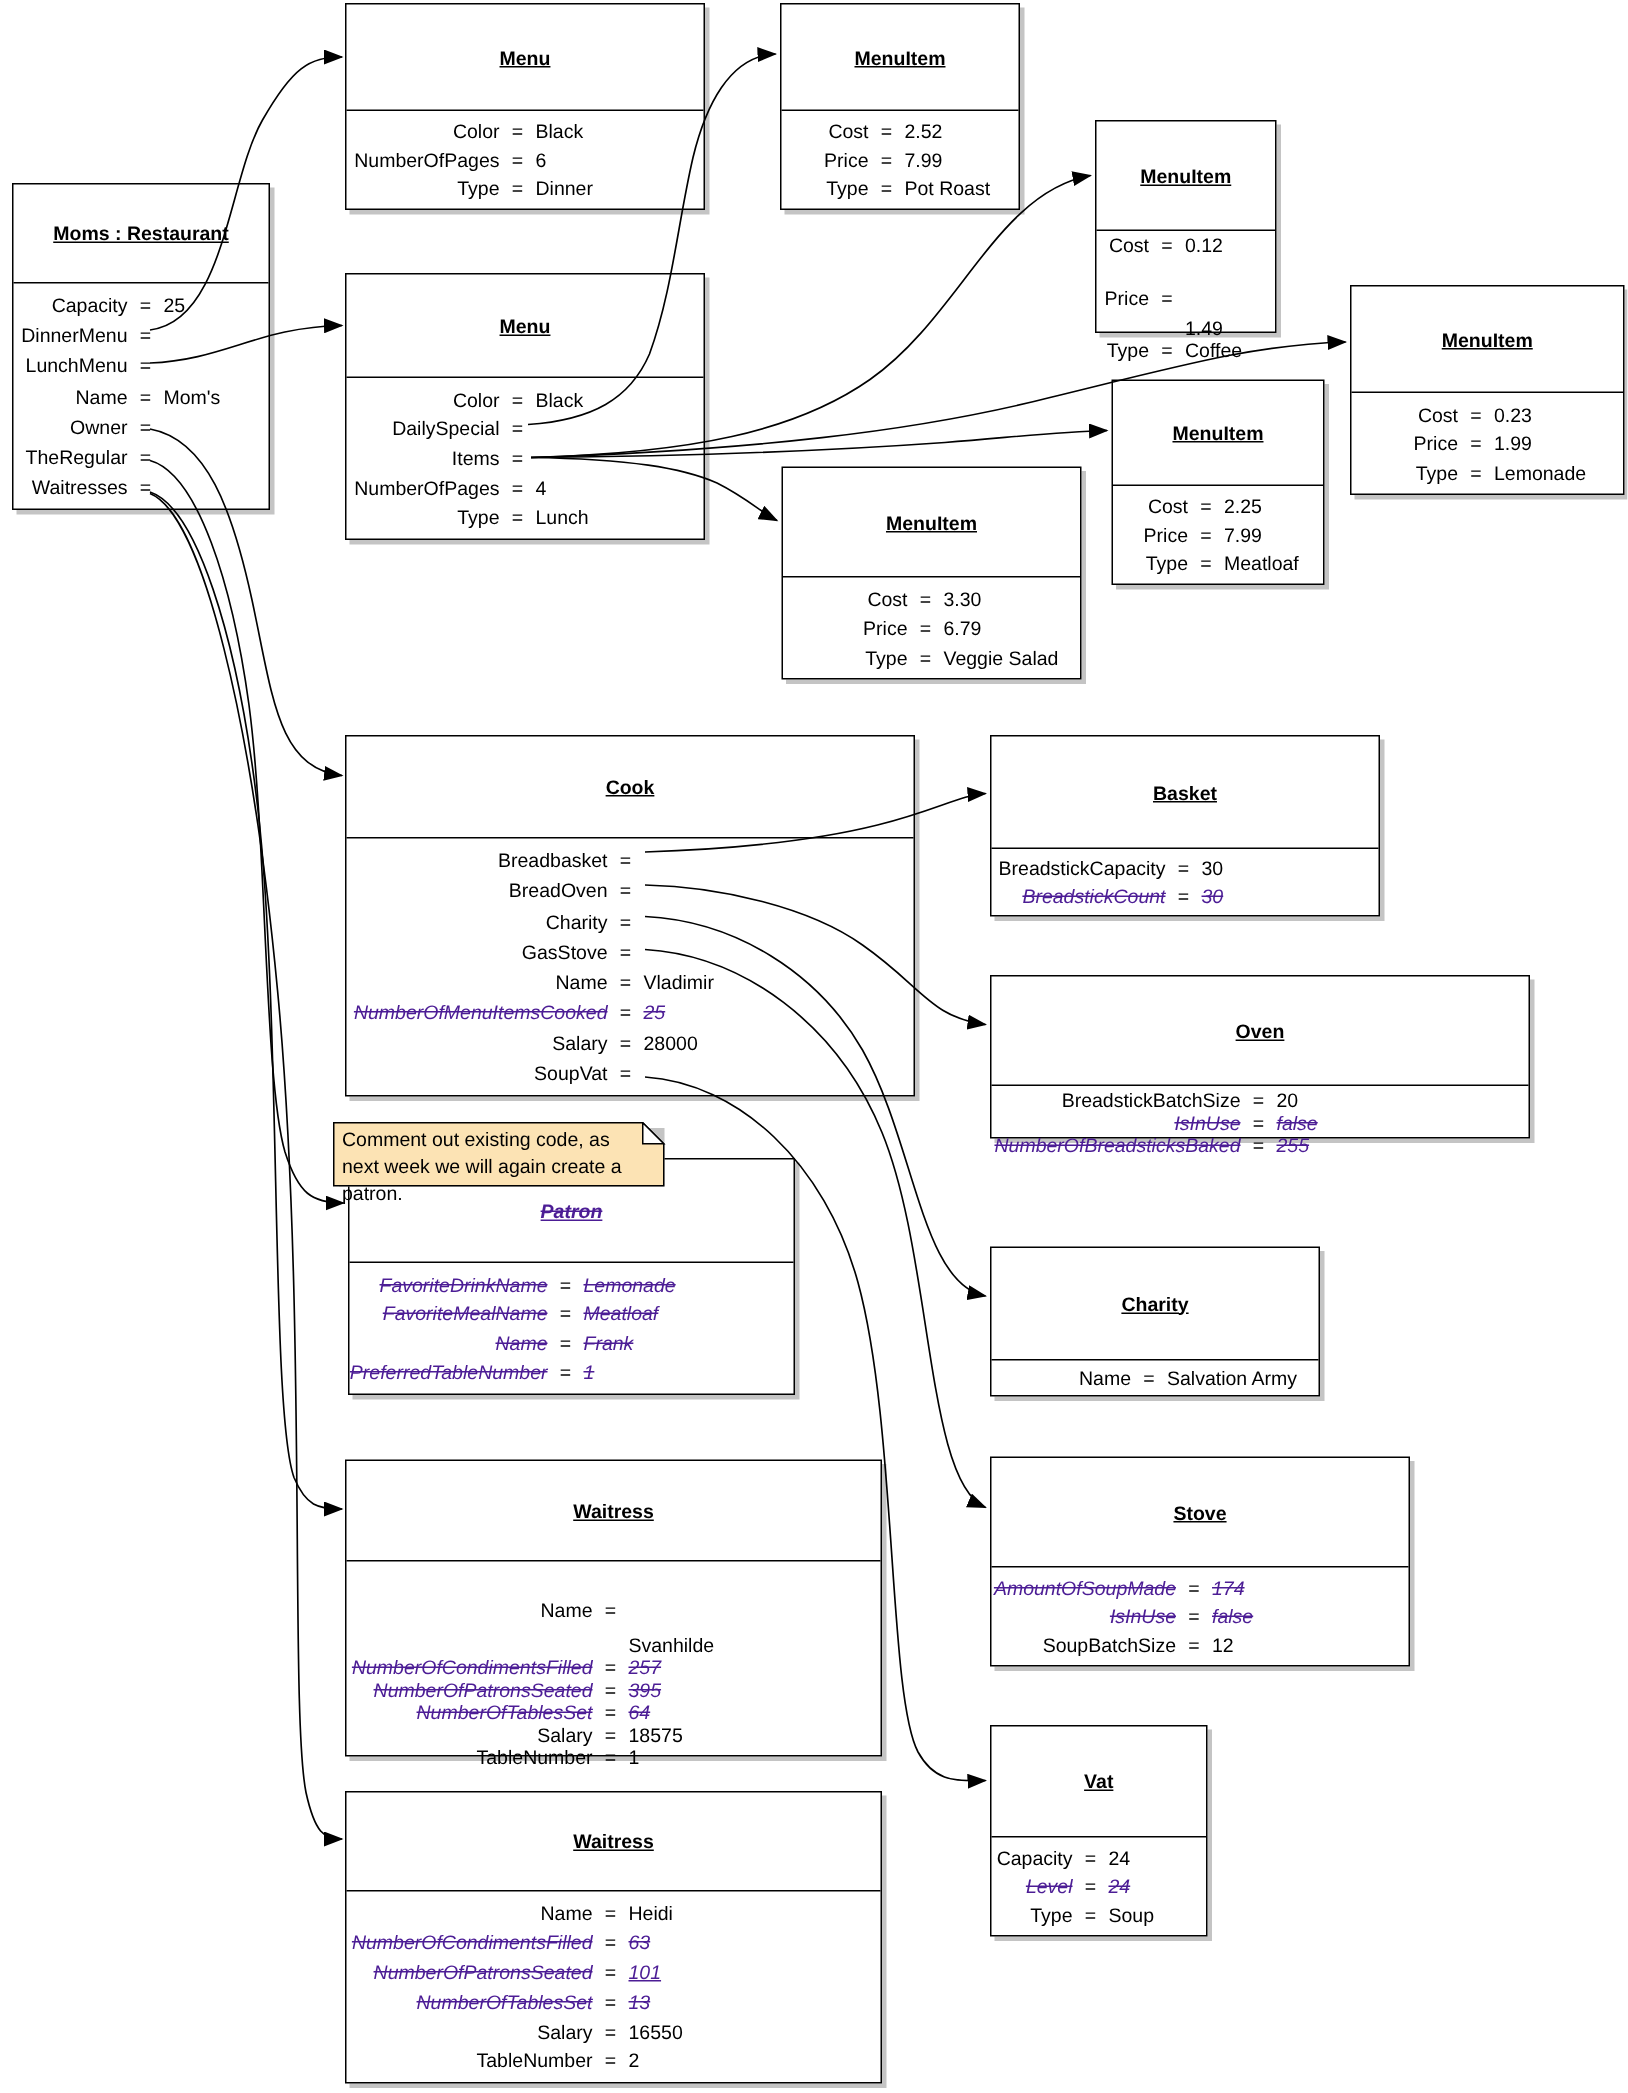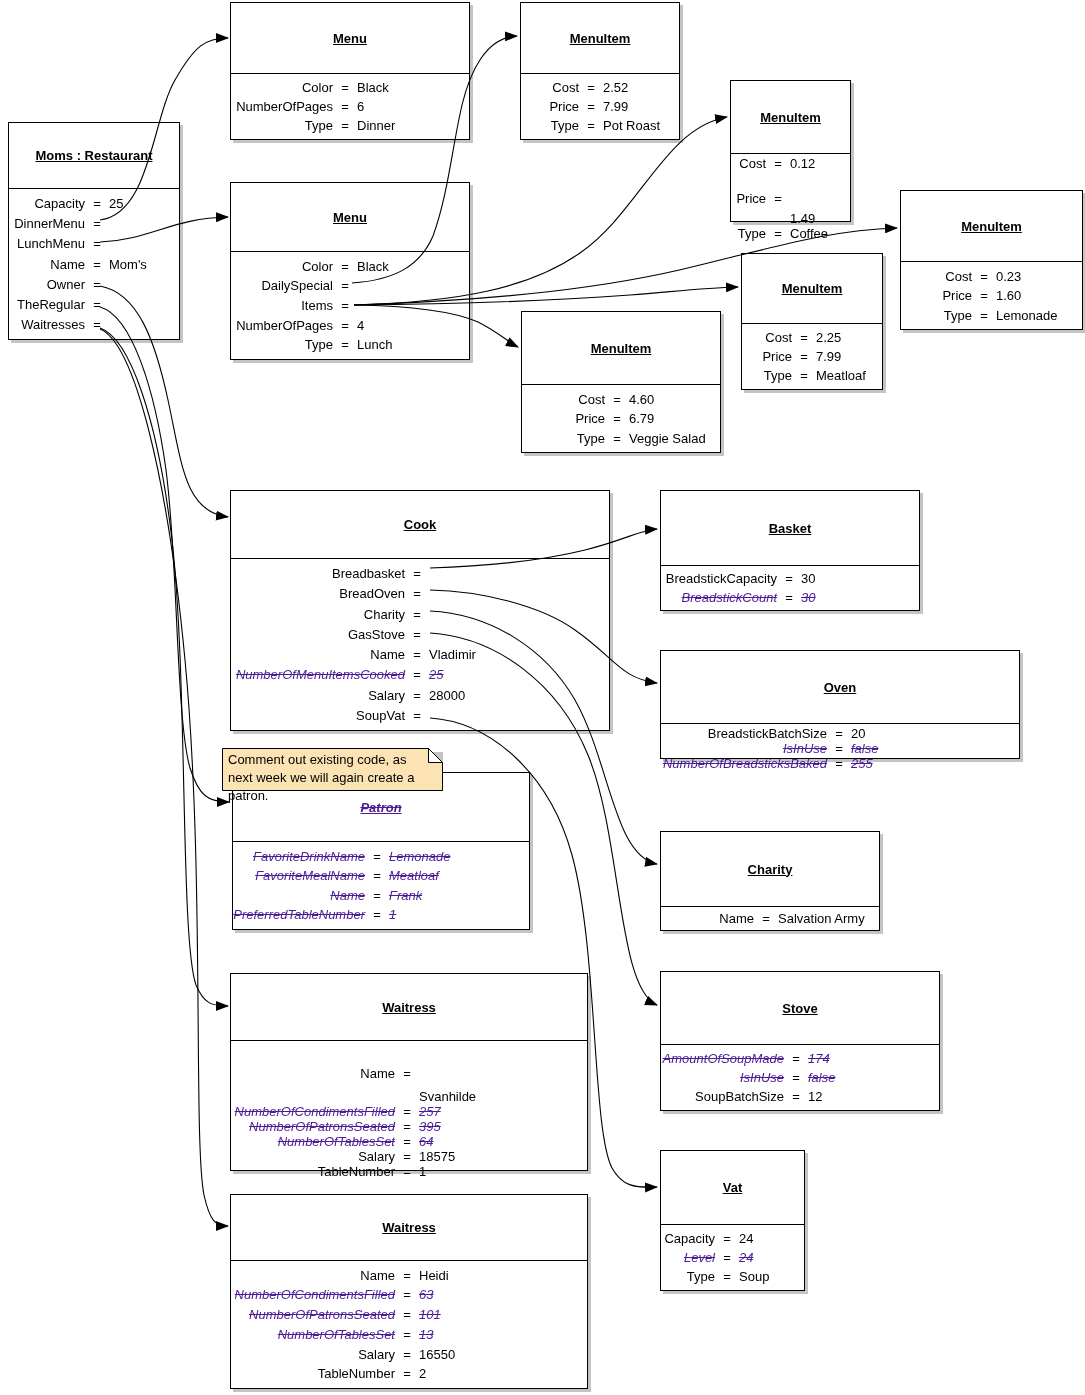--- a/index.html
+++ b/index.html
@@ -214,21 +214,21 @@
       </div>
       <div class="fields">
         <div class="frow">
           <span class="fname">Cost</span>
           <span class="feq">=</span>
           <span class="fval" style="width: 86px;">0.23</span>
         </div>
         <div class="frow">
           <span class="fname">Price</span>
           <span class="feq">=</span>
-          <span class="fval" style="width: 86px;">1.60</span>
+          <span class="fval" style="width: 86px;">1.99</span>
         </div>
         <div class="frow">
           <span class="fname">Type</span>
           <span class="feq">=</span>
           <span class="fval" style="width: 86px;">Lemonade</span>
         </div>
       </div>
     </div>
     <div class="umlbox" style="left: 741px; top: 253px; width: 142px; height: 137px;">
       <div class="title" style="height: 69px;">
@@ -253,21 +253,21 @@
       </div>
     </div>
     <div class="umlbox" style="left: 521px; top: 311px; width: 200px; height: 142px;">
       <div class="title" style="height: 72px;">
         <span class="tl">MenuItem</span>
       </div>
       <div class="fields">
         <div class="frow">
           <span class="fname">Cost</span>
           <span class="feq">=</span>
-          <span class="fval" style="width: 91px;">4.60</span>
+          <span class="fval" style="width: 91px;">3.30</span>
         </div>
         <div class="frow">
           <span class="fname">Price</span>
           <span class="feq">=</span>
           <span class="fval" style="width: 91px;">6.79</span>
         </div>
         <div class="frow">
           <span class="fname">Type</span>
           <span class="feq">=</span>
           <span class="fval" style="width: 91px;">Veggie Salad</span>
@@ -491,21 +491,21 @@
           <span class="fval" style="width: 168px;">Heidi</span>
         </div>
         <div class="frow">
           <span class="fname struck">NumberOfCondimentsFilled</span>
           <span class="feq">=</span>
           <span class="fval struck" style="width: 168px;">63</span>
         </div>
         <div class="frow">
           <span class="fname struck">NumberOfPatronsSeated</span>
           <span class="feq">=</span>
-          <span class="fval struck" style="width: 168px;">101</span>
+          <span class="fval struck" style="width: 168px; text-decoration: underline;">101</span>
         </div>
         <div class="frow">
           <span class="fname struck">NumberOfTablesSet</span>
           <span class="feq">=</span>
           <span class="fval struck" style="width: 168px;">13</span>
         </div>
         <div class="frow">
           <span class="fname">Salary</span>
           <span class="feq">=</span>
           <span class="fval" style="width: 168px;">16550</span>

